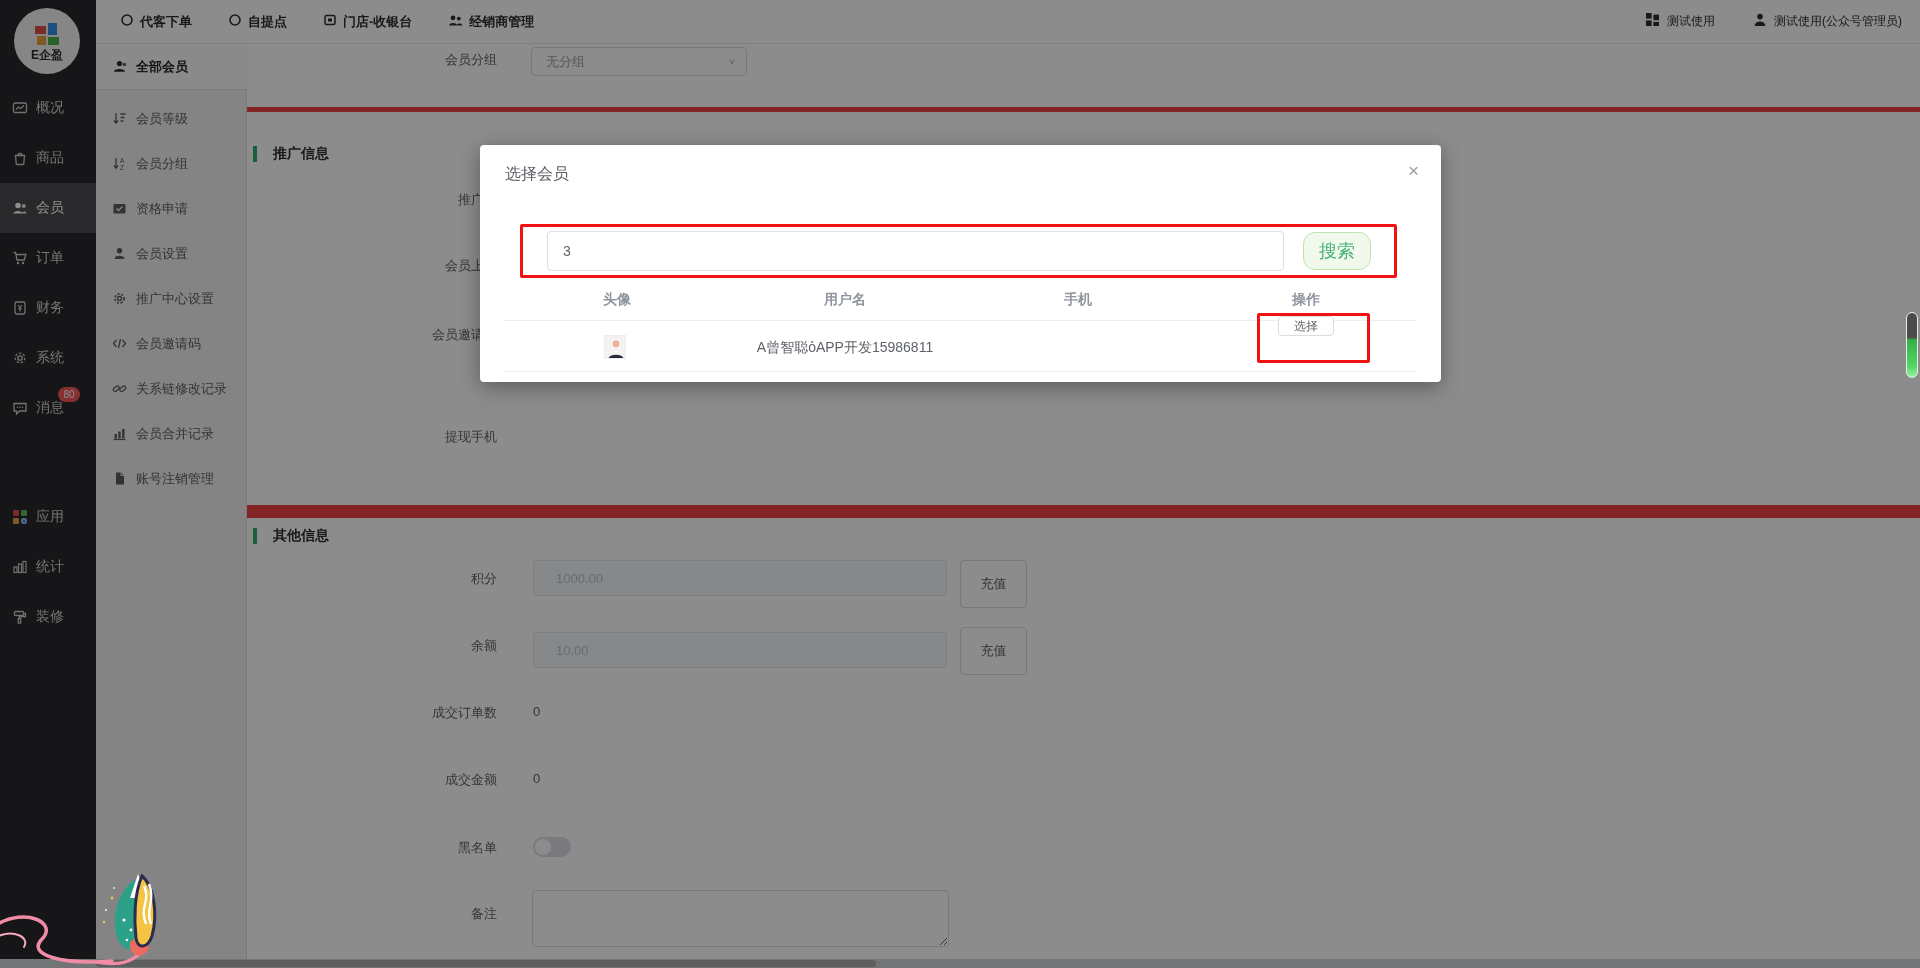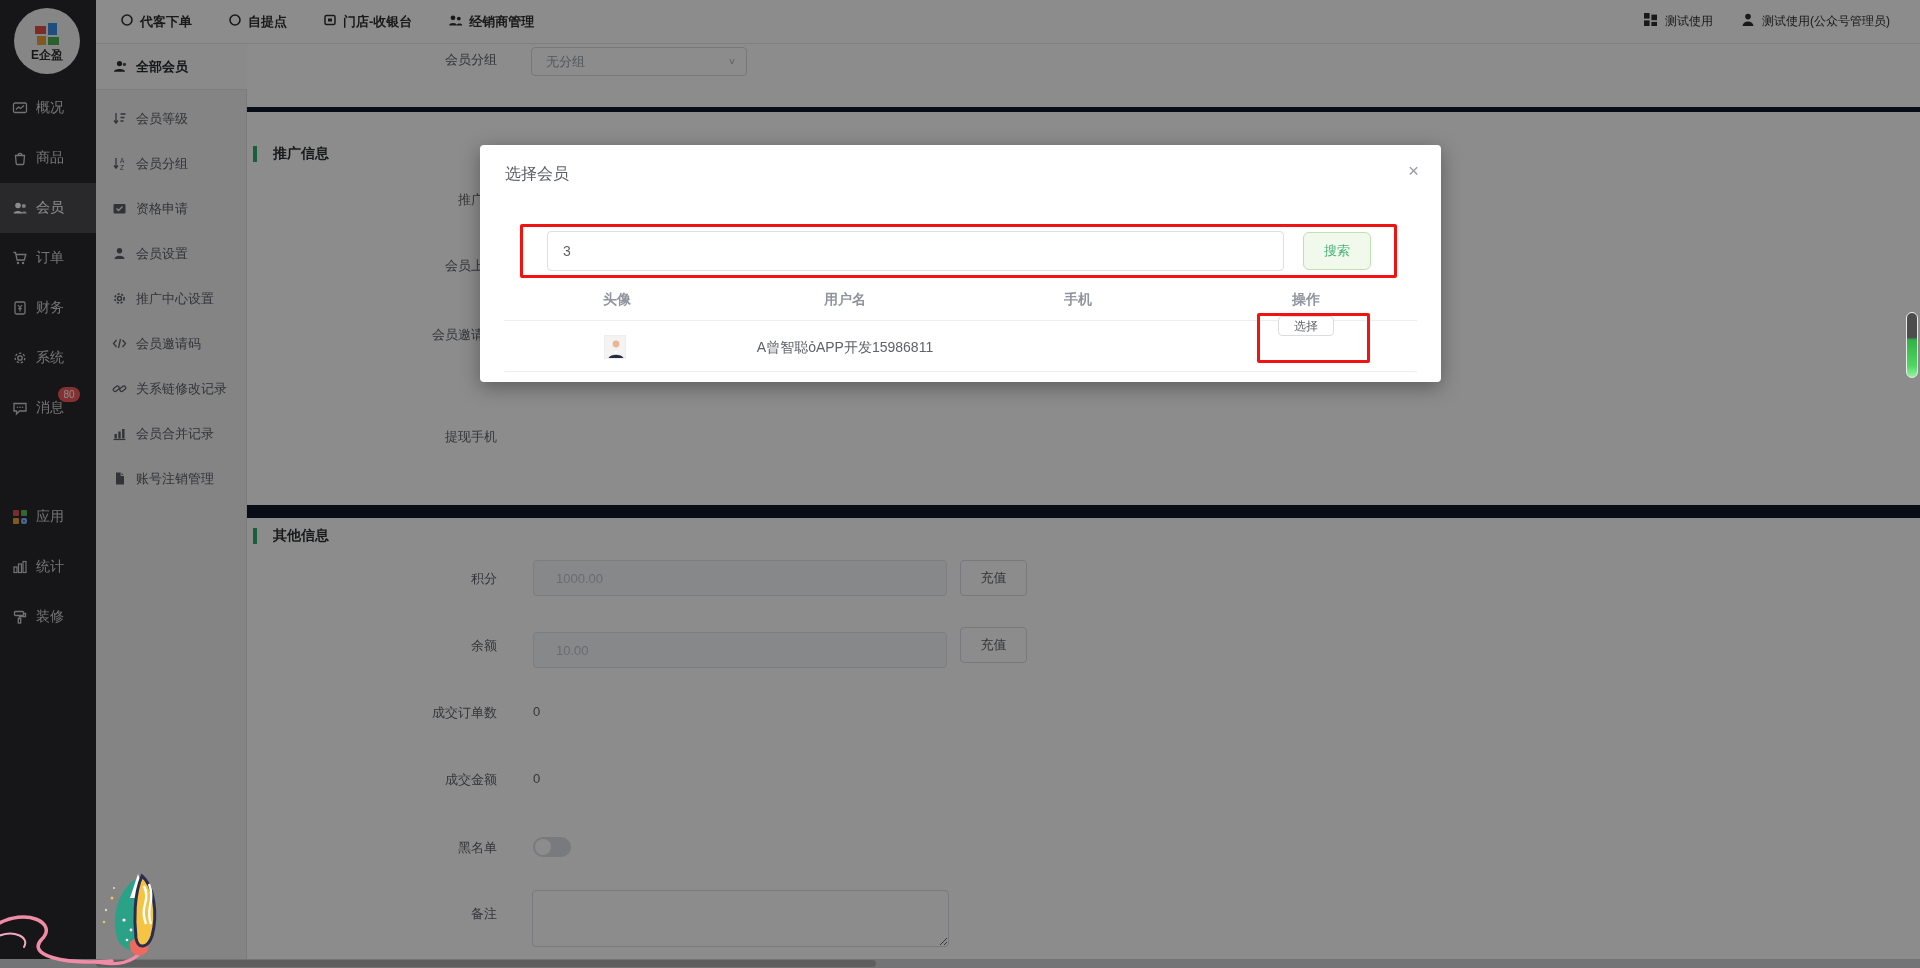--- a/index.html
+++ b/index.html
@@ -1,25 +1,25 @@
 <!DOCTYPE html>
 <html><head>
 <meta charset="utf-8">
 <style>
   html,body{margin:0;padding:0;background:#555;}
-  .stage{position:relative;width:1920px;height:968px;overflow:hidden;background:#0f172a;
+  .stage{position:relative;width:1920px;height:968px;overflow:hidden;background:#ef4444;
          font-family:"Liberation Sans","DejaVu Sans",sans-serif;}
   .stage *{box-sizing:border-box;}
 
   
   .topbar{position:absolute;left:96px;top:0;width:1824px;height:44px;background:#ffffff;
           border-bottom:1px solid #e7e7e7;display:flex;align-items:center;z-index:2;}
   .nav{display:flex;align-items:center;gap:36px;padding-left:24px;}
   .nav-item{display:flex;align-items:center;gap:6px;font-size:13px;font-weight:bold;color:#2f2f2f;cursor:pointer;}
-  .top-right{margin-left:auto;display:flex;align-items:center;gap:28px;padding-right:30px;}
+  .top-right{margin-left:auto;display:flex;align-items:center;gap:38px;padding-right:18px;}
   .tr-item{display:flex;align-items:center;gap:7px;font-size:12px;color:#2f2f2f;cursor:pointer;}
 
   
   .sidebar{position:absolute;left:0;top:0;width:96px;height:959px;background:#29292c;z-index:3;}
   .logo{position:absolute;left:14px;top:8px;width:66px;height:66px;border-radius:50%;background:#f4f4f4;
         display:flex;flex-direction:column;align-items:center;justify-content:center;gap:1px;}
   .logo-text{font-size:12px;font-weight:bold;color:#2b2b2b;line-height:12px;}
   .side-item{position:absolute;left:0;width:96px;height:50px;display:flex;align-items:center;gap:8px;
              padding-left:12px;color:#d3d3d6;font-size:14px;cursor:pointer;}
   .side-item.active{background:#4c4c51;color:#ffffff;}
@@ -42,21 +42,21 @@
             font-size:14px;font-weight:bold;color:#2e3033;}
   .sec-bar{width:4px;height:16px;background:#2fae71;}
   .form-label{position:absolute;left:0;width:250px;text-align:right;font-size:13px;color:#5f6368;}
   .f-select{position:absolute;left:284px;top:3px;width:216px;height:29px;border:1px solid #d8dbe1;border-radius:4px;
             background:#fff;display:flex;align-items:center;justify-content:space-between;padding:0 10px 0 14px;
             font-size:13px;color:#9aa0a8;cursor:pointer;}
   .chev{color:#b6bac1;font-size:11px;transform:scaleY(.8);}
   .f-input{position:absolute;left:286px;width:414px;height:36px;border:1px solid #e2e5ea;border-radius:4px;
            background:#f5f7fa;color:#c0c4cc;font-size:13px;padding:0 22px;}
   .f-input::placeholder{color:#c0c4cc;}
-  .f-btn{position:absolute;left:713px;width:67px;height:36px;background:#fff;border:1px solid #d9dce2;
+  .f-btn{position:absolute;left:713px;width:67px;height:48px;background:#fff;border:1px solid #d9dce2;
          border-radius:4px;font-size:13px;color:#5f6368;cursor:pointer;}
   .f-val{position:absolute;left:286px;font-size:13px;color:#5f6368;}
   .toggle{position:absolute;left:286px;top:319px;width:38px;height:20px;border-radius:10px;background:#dcdfe6;cursor:pointer;}
   .toggle .knob{position:absolute;left:2px;top:2px;width:16px;height:16px;border-radius:50%;background:#fff;}
   .f-textarea{position:absolute;left:285px;top:372px;width:417px;height:57px;border:1px solid #dcdfe6;border-radius:4px;
               background:#fff;resize:none;font-family:inherit;}
 
   .bottom-scroll{position:absolute;left:0;top:959px;width:1920px;height:9px;background:#d2d3d5;z-index:4;}
   .bottom-thumb{position:absolute;left:96px;top:1px;width:780px;height:7px;border-radius:4px;background:#ababad;cursor:pointer;}
 
@@ -67,21 +67,21 @@
   .modal{position:absolute;left:480px;top:145px;width:961px;height:237px;background:#ffffff;border-radius:4px;
          box-shadow:0 5px 20px rgba(0,0,0,0.35);z-index:12;}
   .modal-title{position:absolute;left:25px;top:19px;font-size:16px;color:#5a5e63;}
   .modal-close{position:absolute;right:22px;top:16px;font-size:19px;color:#9a9da2;cursor:pointer;line-height:19px;}
   .red-box{position:absolute;border:3px solid #f11212;border-radius:2px;z-index:5;pointer-events:none;}
   .rb1{left:40px;top:79px;width:877px;height:54px;}
   .rb2{left:777px;top:168px;width:113px;height:50px;}
   .m-input{position:absolute;left:67px;top:86px;width:737px;height:40px;border:1px solid #dcdfe6;border-radius:4px;
            font-size:14px;color:#5f6368;padding:0 15px;background:#fff;}
   .m-search{position:absolute;left:823px;top:87px;width:68px;height:38px;background:#f0f9eb;border:1px solid #bfe3ae;
-            border-radius:6px;font-size:13px;color:#46b077;cursor:pointer;}
+            border-radius:12px;font-size:18px;color:#46b077;cursor:pointer;}
   .m-line{position:absolute;left:24px;width:913px;height:1px;background:#ebeef5;}
   .m-th{position:absolute;top:146px;transform:translateX(-50%);font-size:14px;font-weight:bold;color:#8f959e;}
   .m-user{position:absolute;left:365px;top:194px;transform:translateX(-50%);font-size:14px;color:#5f6368;white-space:nowrap;}
   .m-avatar{position:absolute;left:124px;top:190px;width:22px;height:24px;border:1px solid #eee;background:#fff;overflow:hidden;}
   .sel-btn{position:absolute;left:798px;top:171px;width:56px;height:20px;background:#fff;border:1px solid #d9dce2;
            border-radius:4px;font-size:12px;color:#5f6368;cursor:pointer;}
 
   
   .green-pill{position:absolute;left:1906px;top:312px;width:12px;height:66px;border-radius:6px;border:1px solid #ececec;
               background:linear-gradient(180deg,#4c4c4c 0%,#4c4c4c 38%,#33b148 42%,#4fd660 82%,#93f29e 100%);z-index:11;cursor:pointer;}

